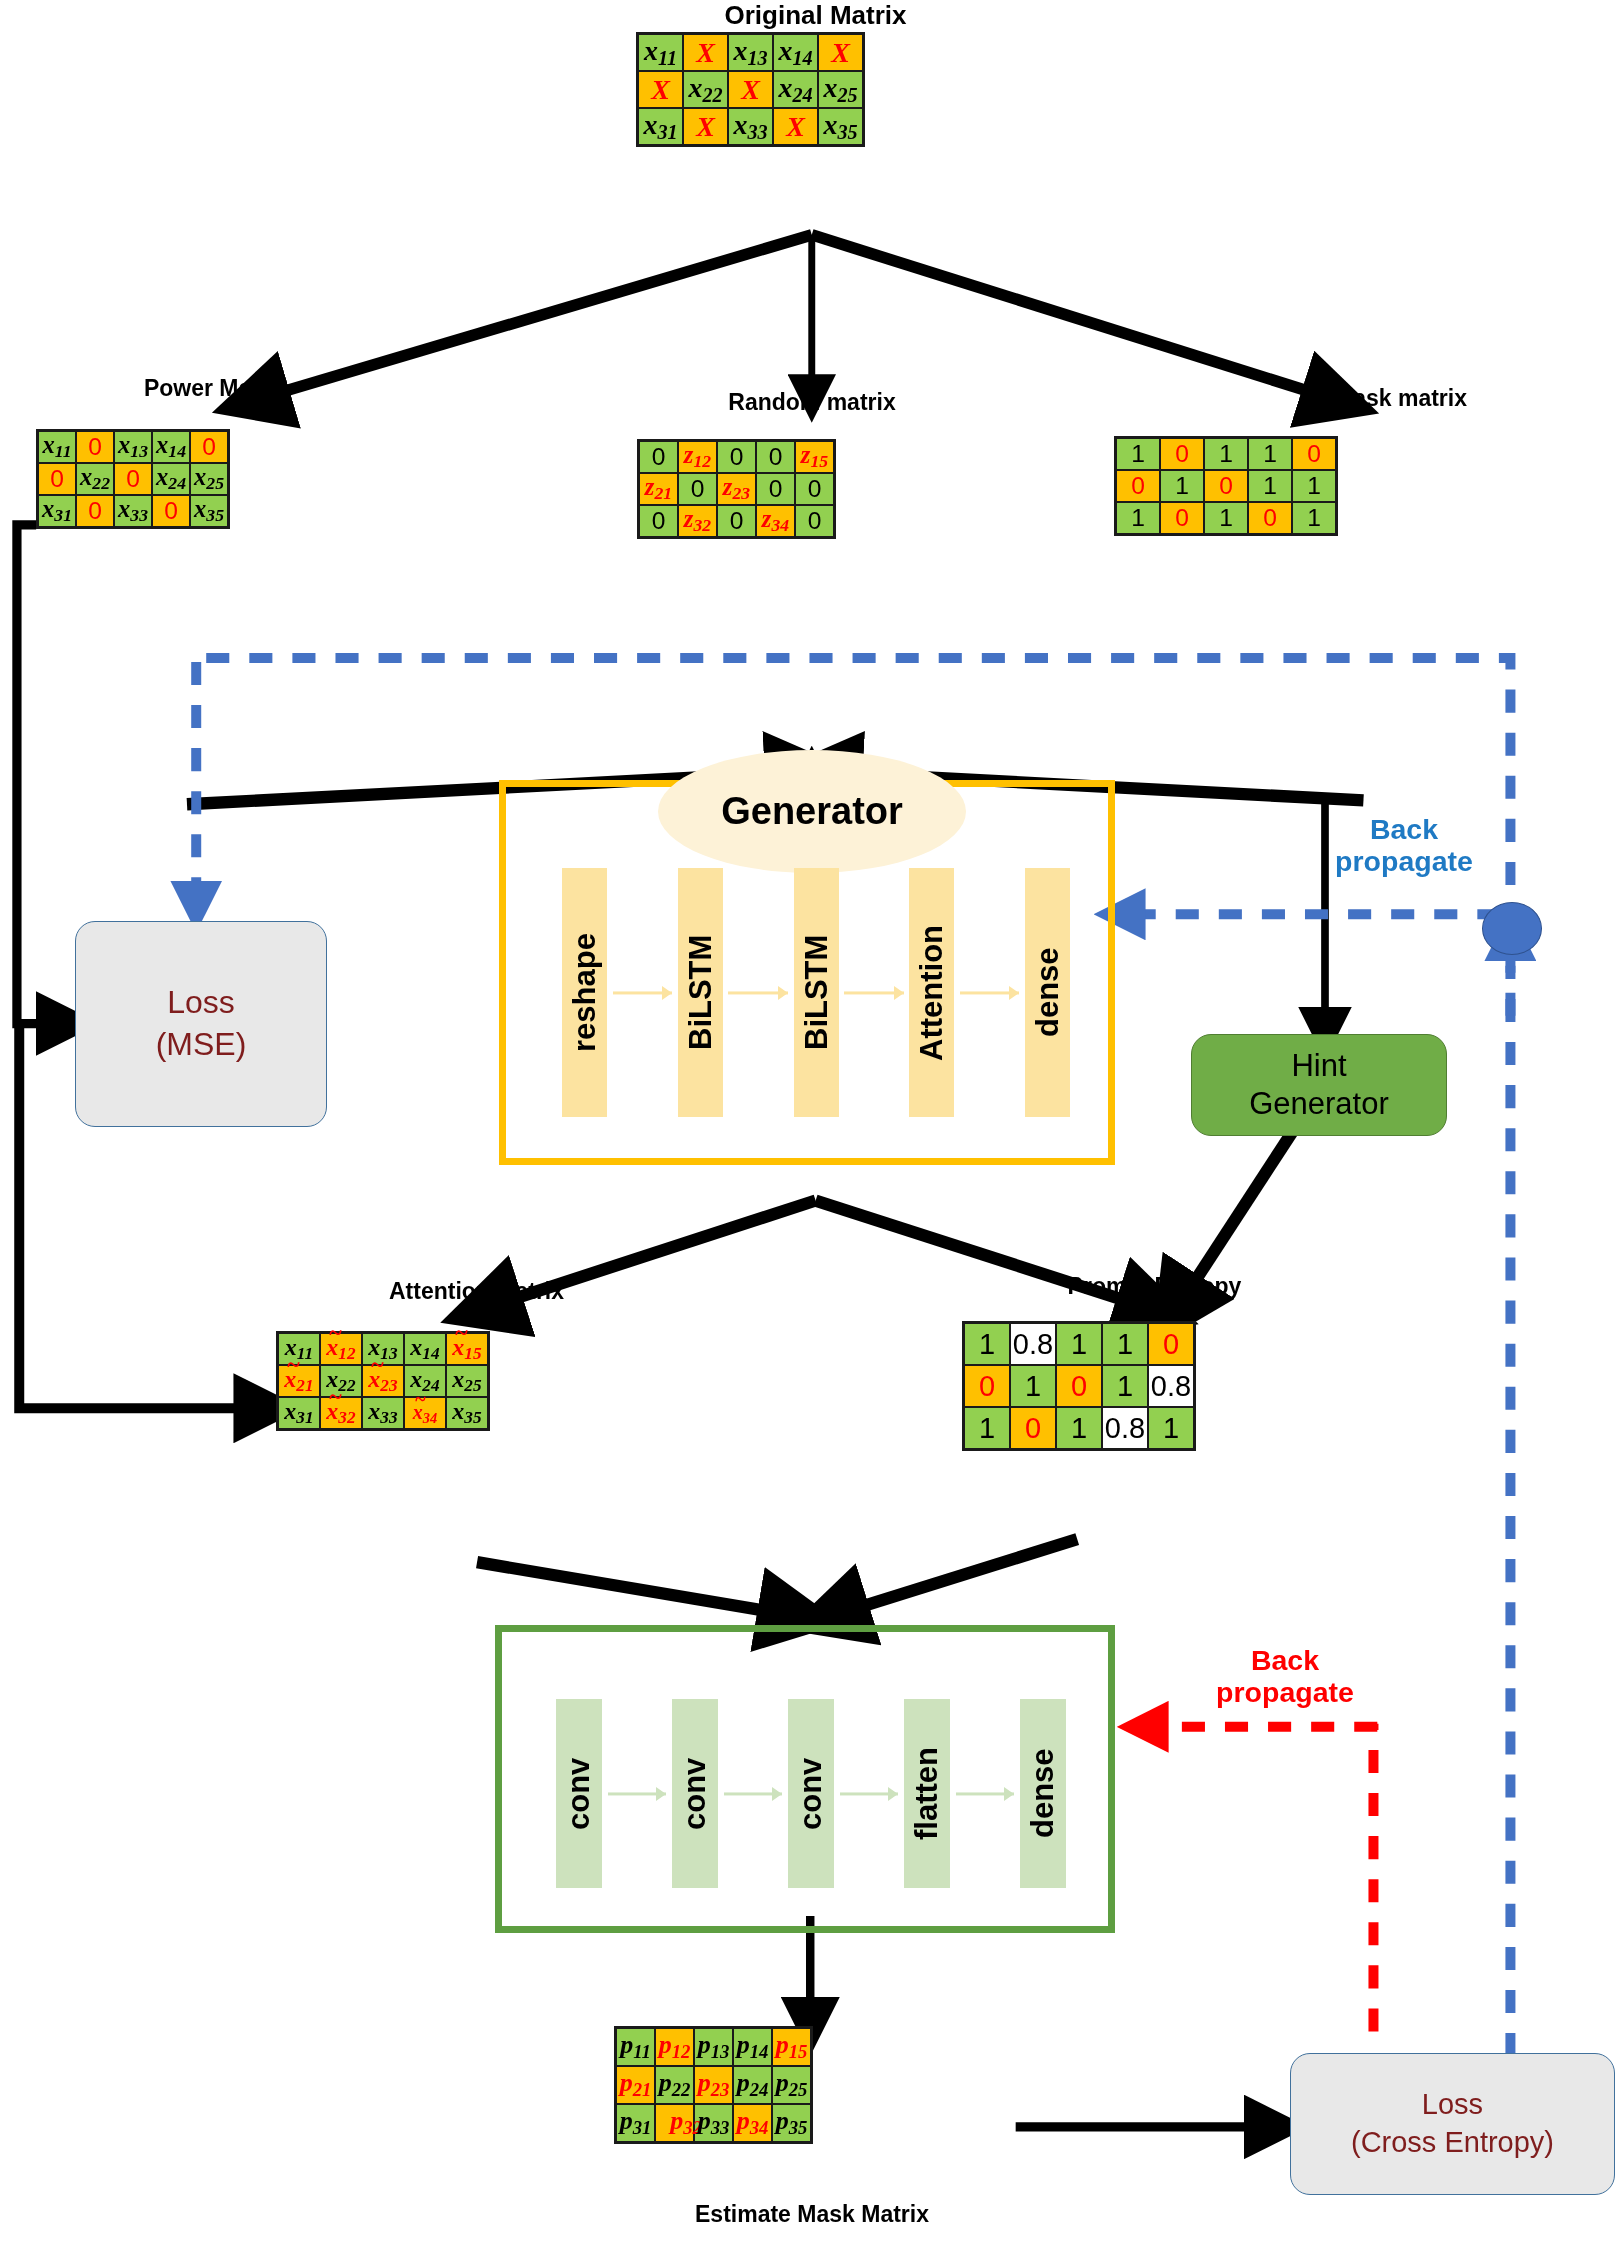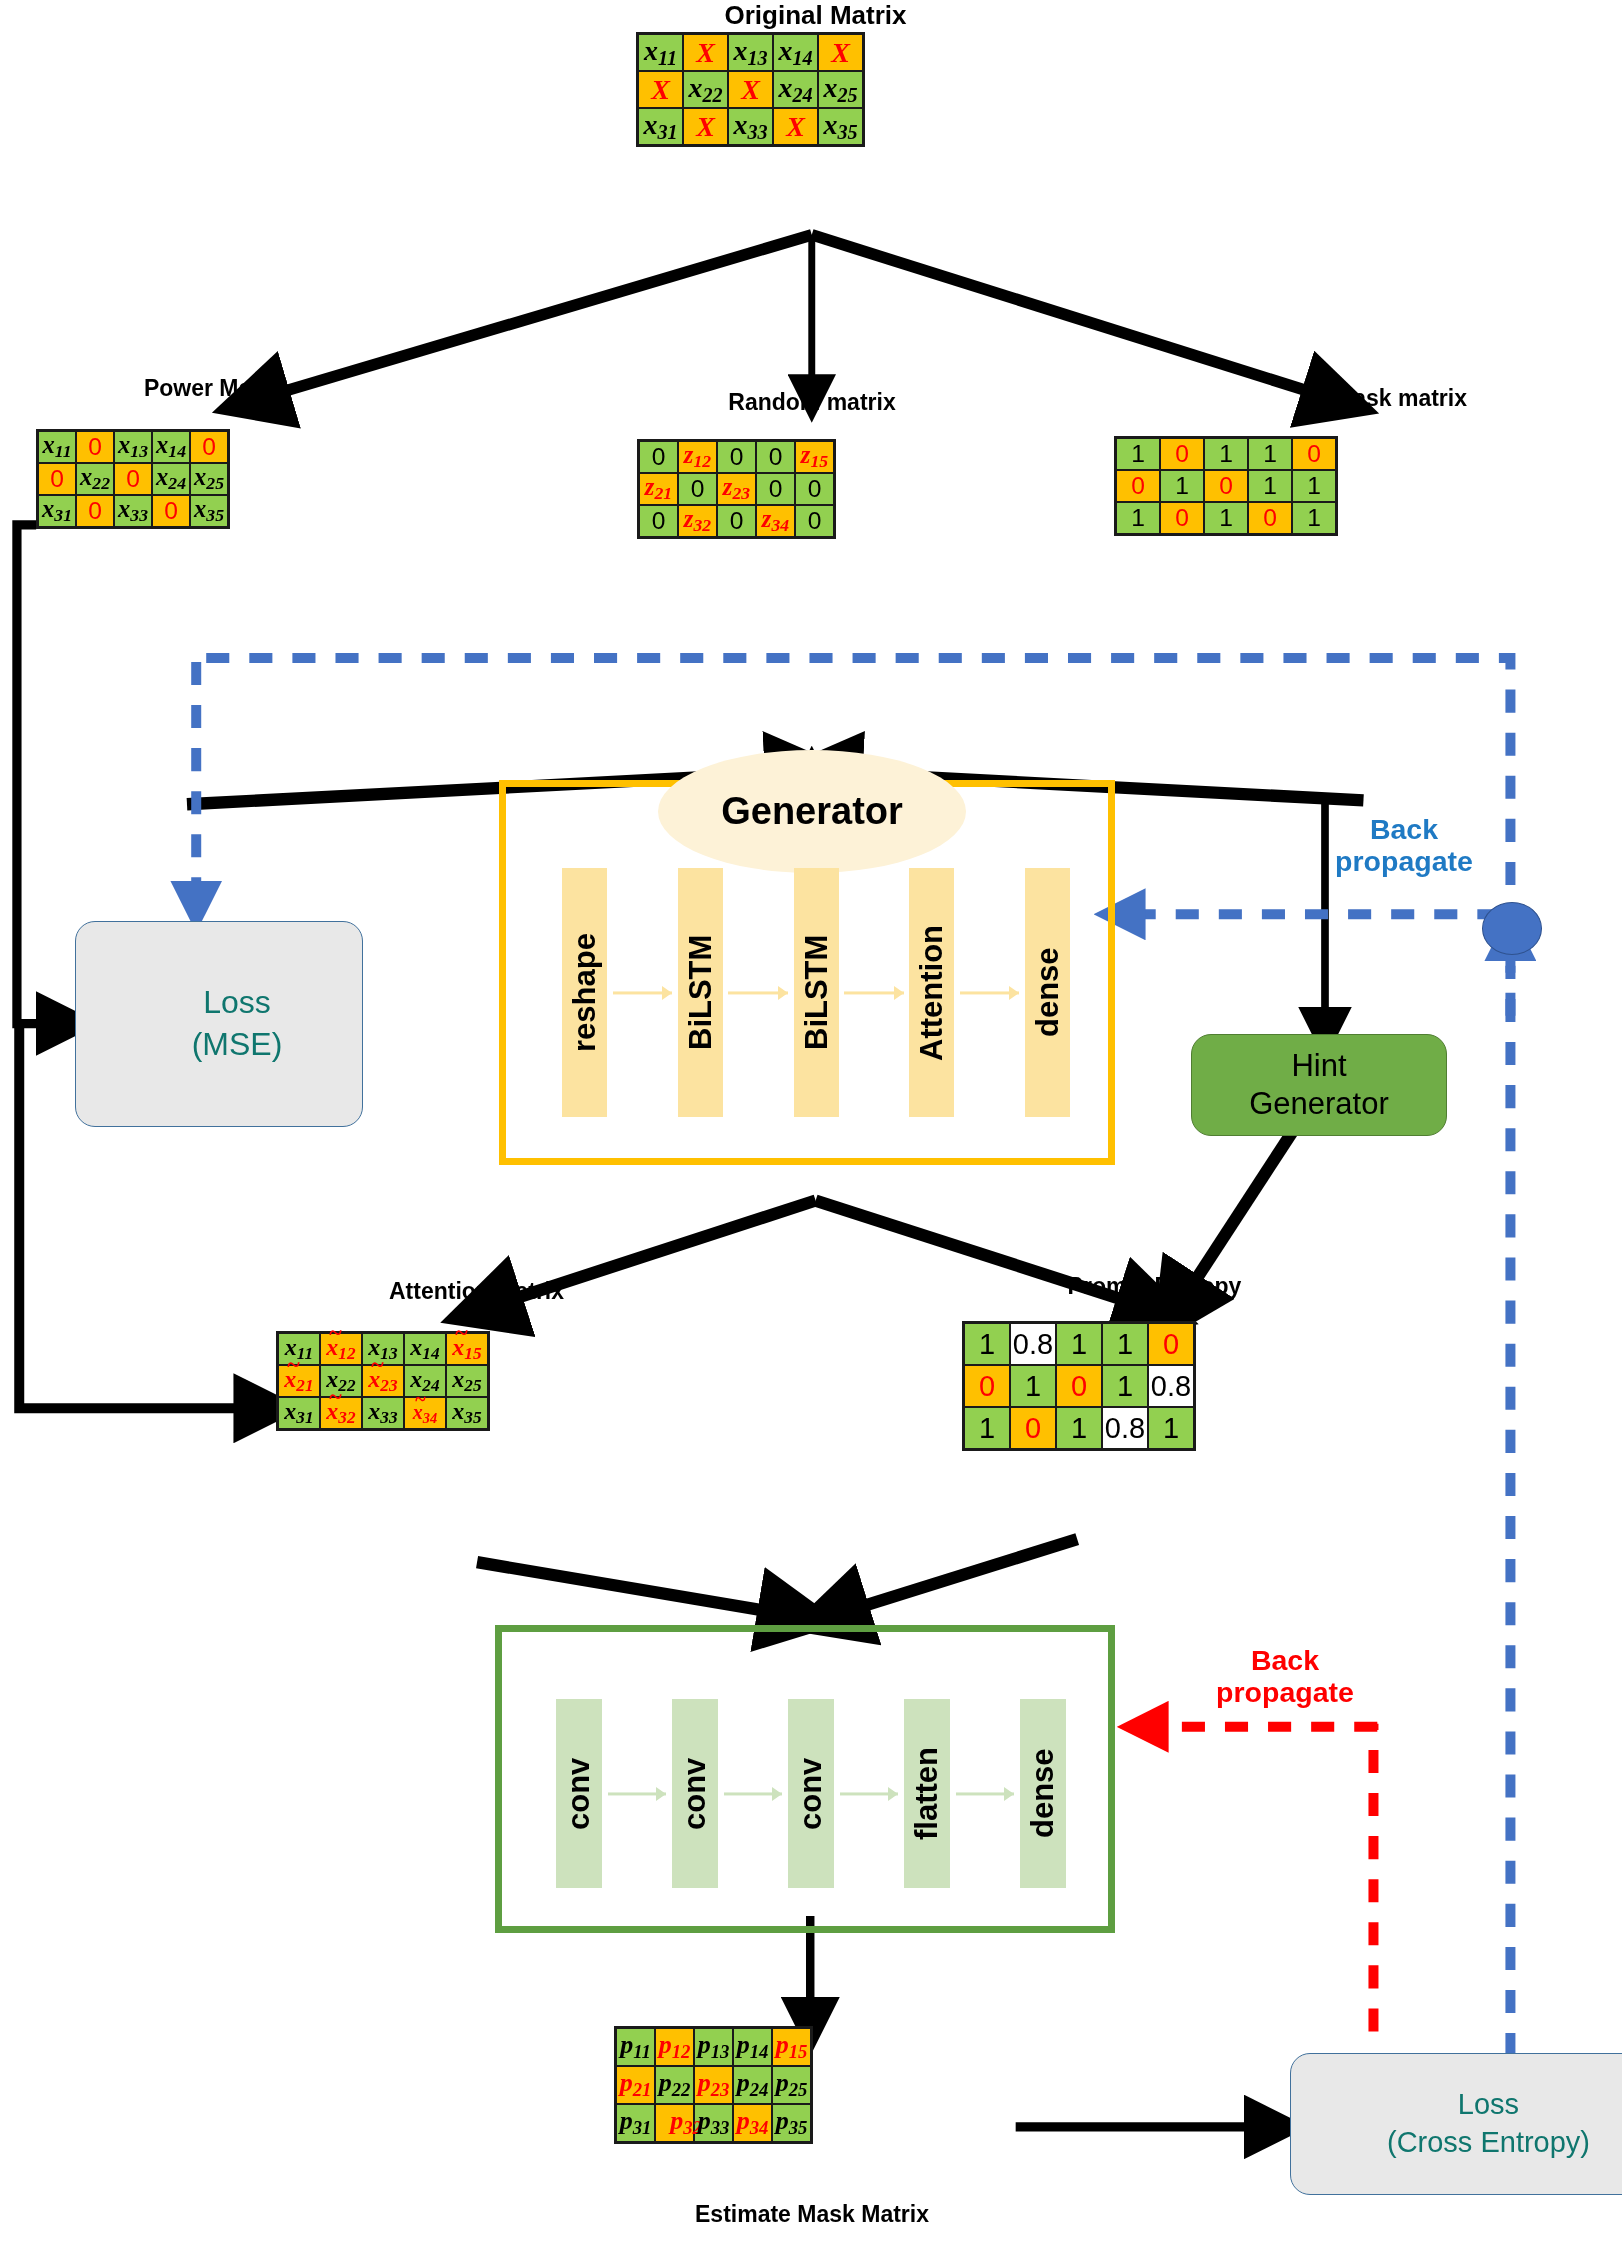--- a/index.html
+++ b/index.html
@@ -26,21 +26,21 @@
   .tl .tilde{position:absolute;left:0;right:38%;top:-0.62em;text-align:center;
              font-style:normal;font-size:1em;line-height:1;}
 
   .mlabel{position:absolute;font-weight:700;color:#000;text-align:center;
           font-family:"Liberation Sans",sans-serif;}
 
   
   .rbox{position:absolute;border-radius:20px;display:flex;flex-direction:column;
         align-items:center;justify-content:center;text-align:center;
         font-family:"Liberation Sans",sans-serif;}
-  .loss-box{background:#E8E8E8;border:1.5px solid #41719C;color:#0f766e;padding-left:36px;}
+  .loss-box{background:#E8E8E8;border:1.5px solid #41719C;color:#7f1d1d;}
   .hint-box{background:#70AD47;border:1.5px solid #507E32;color:#000;}
 
   
   .frame{position:absolute;box-sizing:border-box;background:transparent;}
   .frame.gen{border:7px solid #FFC000;}
   .frame.dis{border:7px solid #5E9E41;}
 
   .ell{position:absolute;border-radius:50%;display:flex;align-items:center;
        justify-content:center;font-weight:700;color:#000;
        font-family:"Liberation Sans",sans-serif;}

